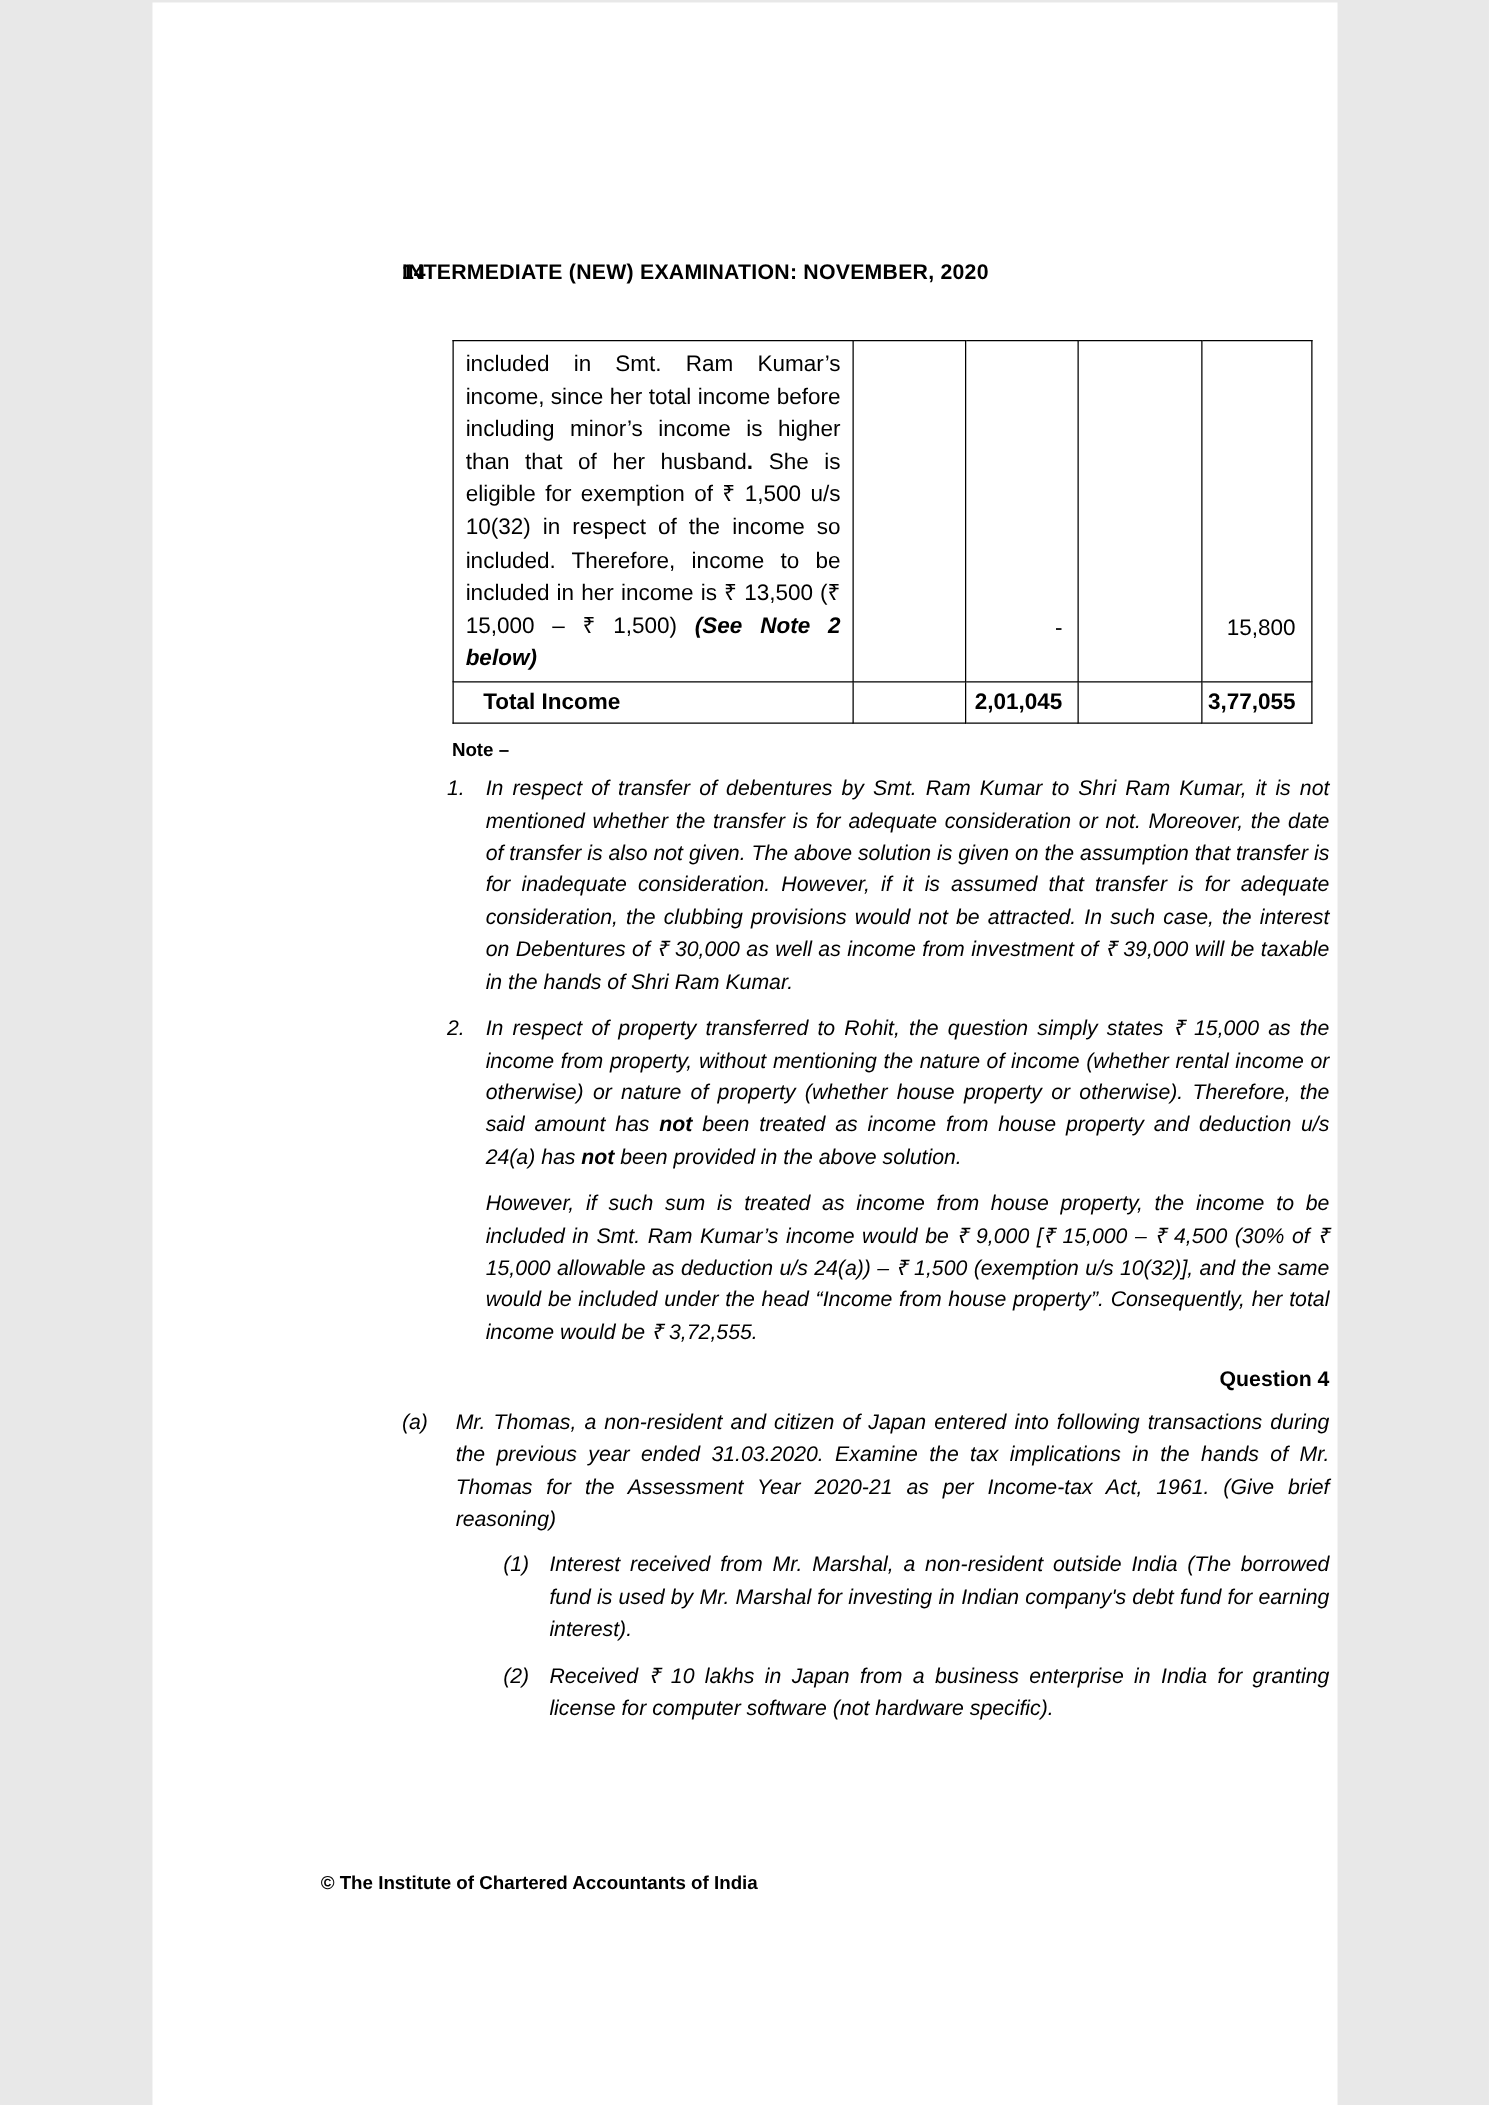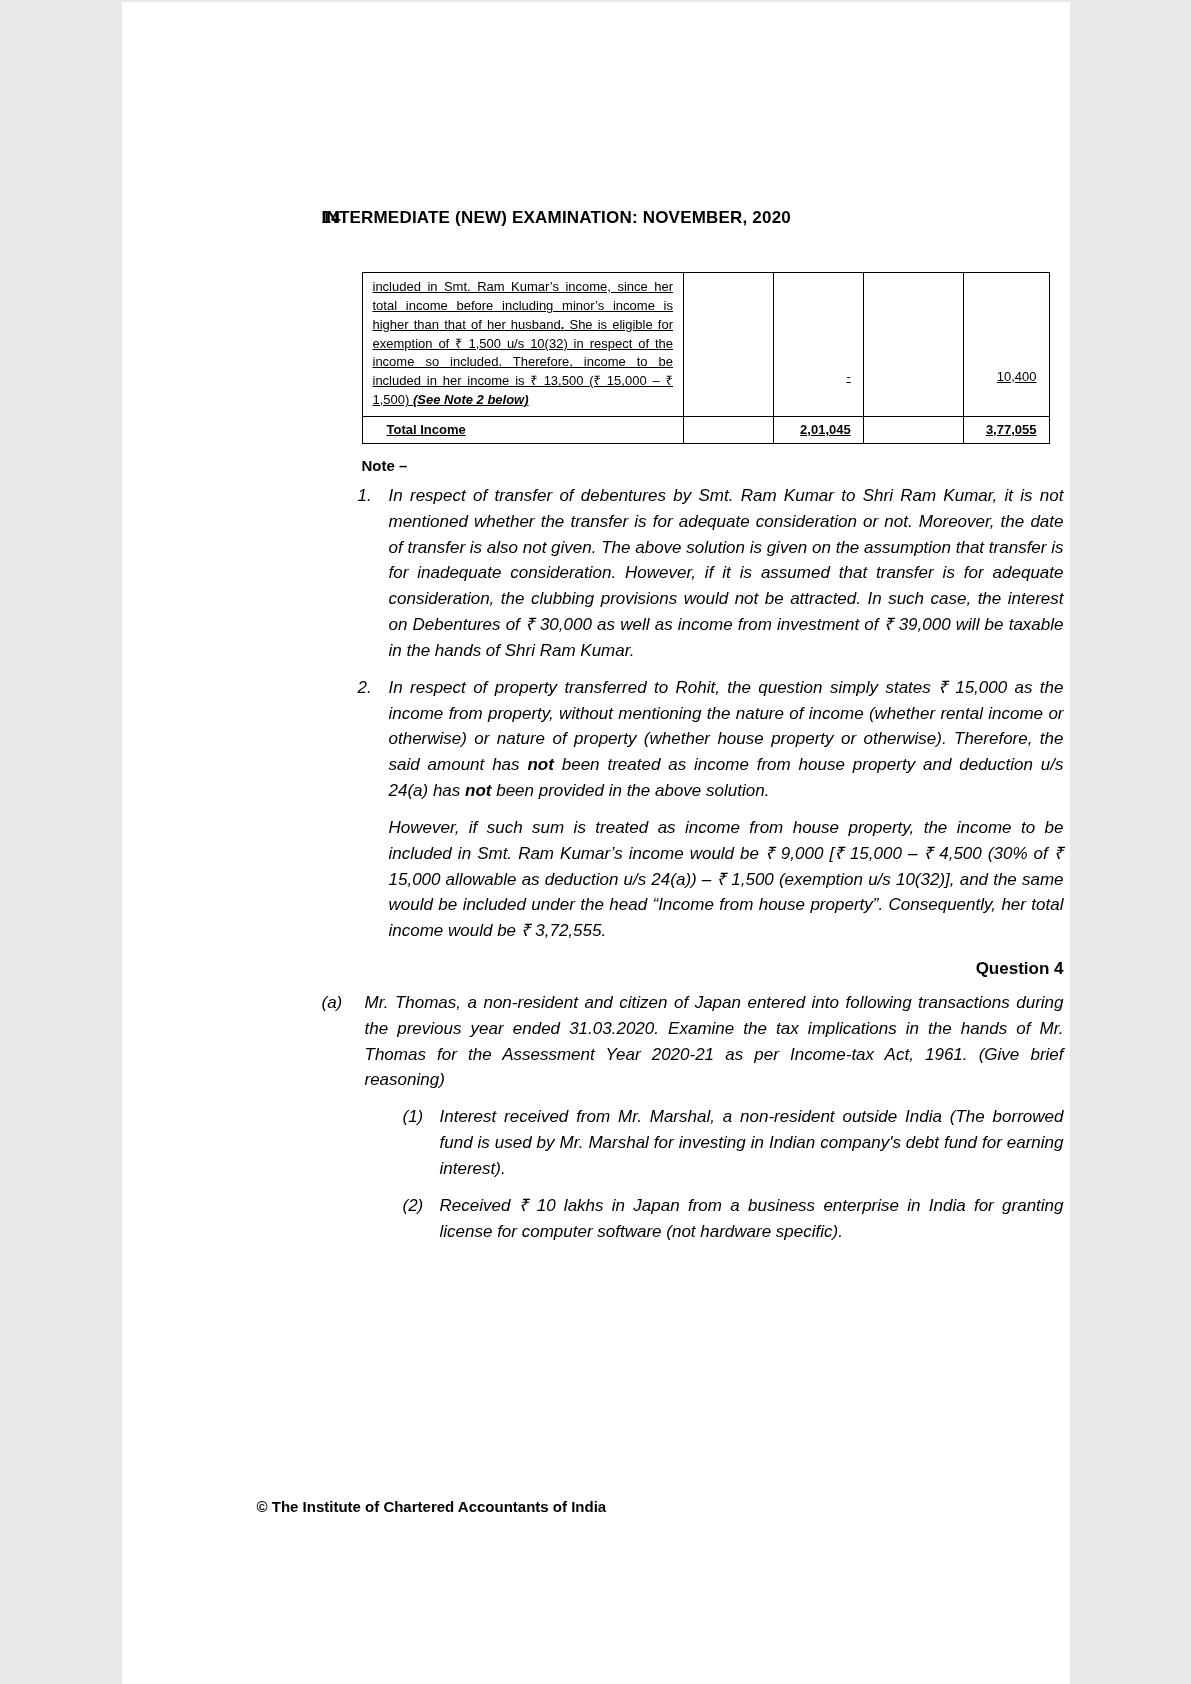--- a/index.html
+++ b/index.html
@@ -19,22 +19,21 @@
     width:742px;
   }
   .hdr { position:relative; height:22px; }
   .hdr .pnum { position:absolute; left:0; top:0; font-weight:bold; font-size:17px; }
   .hdr .ptitle { text-align:left; font-weight:bold; font-size:17px; letter-spacing:0.2px; }
 
   table.inc {
     margin:42px 0 0 40px;
     width:688px;
     border-collapse:collapse;
-    font-size:13px;
-    text-decoration:underline;
+    font-size:18px;
   }
   table.inc td {
     border:1.4px solid #000;
     vertical-align:top;
   }
   td.desc {
     padding:5px 10px 6px 10px;
     text-align:justify;
     line-height:1.45;
   }
@@ -94,21 +93,21 @@
           <col style="width:90px">
           <col style="width:100px">
           <col style="width:86px">
       </colgroup>
       <tbody>
           <tr>
         <td class="desc"><span>included in Smt. Ram Kumar’s income, since her total income before including minor’s income is higher than that of her husband</span><span class="b">.</span><span> She is eligible for exemption of ₹ 1,500 u/s 10(32) in respect of the income so included. Therefore, income to be included in her income is ₹ 13,500 (₹ 15,000 – ₹ 1,500) </span><span class="b i">(See Note 2 below)</span></td>
         <td></td>
         <td class="amt low">-</td>
         <td></td>
-        <td class="amt low">10,400</td>
+        <td class="amt low">15,800</td>
       </tr>
       <tr class="total">
         <td class="lbl">Total Income</td>
         <td></td>
         <td class="amt">2,01,045</td>
         <td></td>
         <td class="amt">3,77,055</td>
       </tr>
     </tbody>
       </table>

